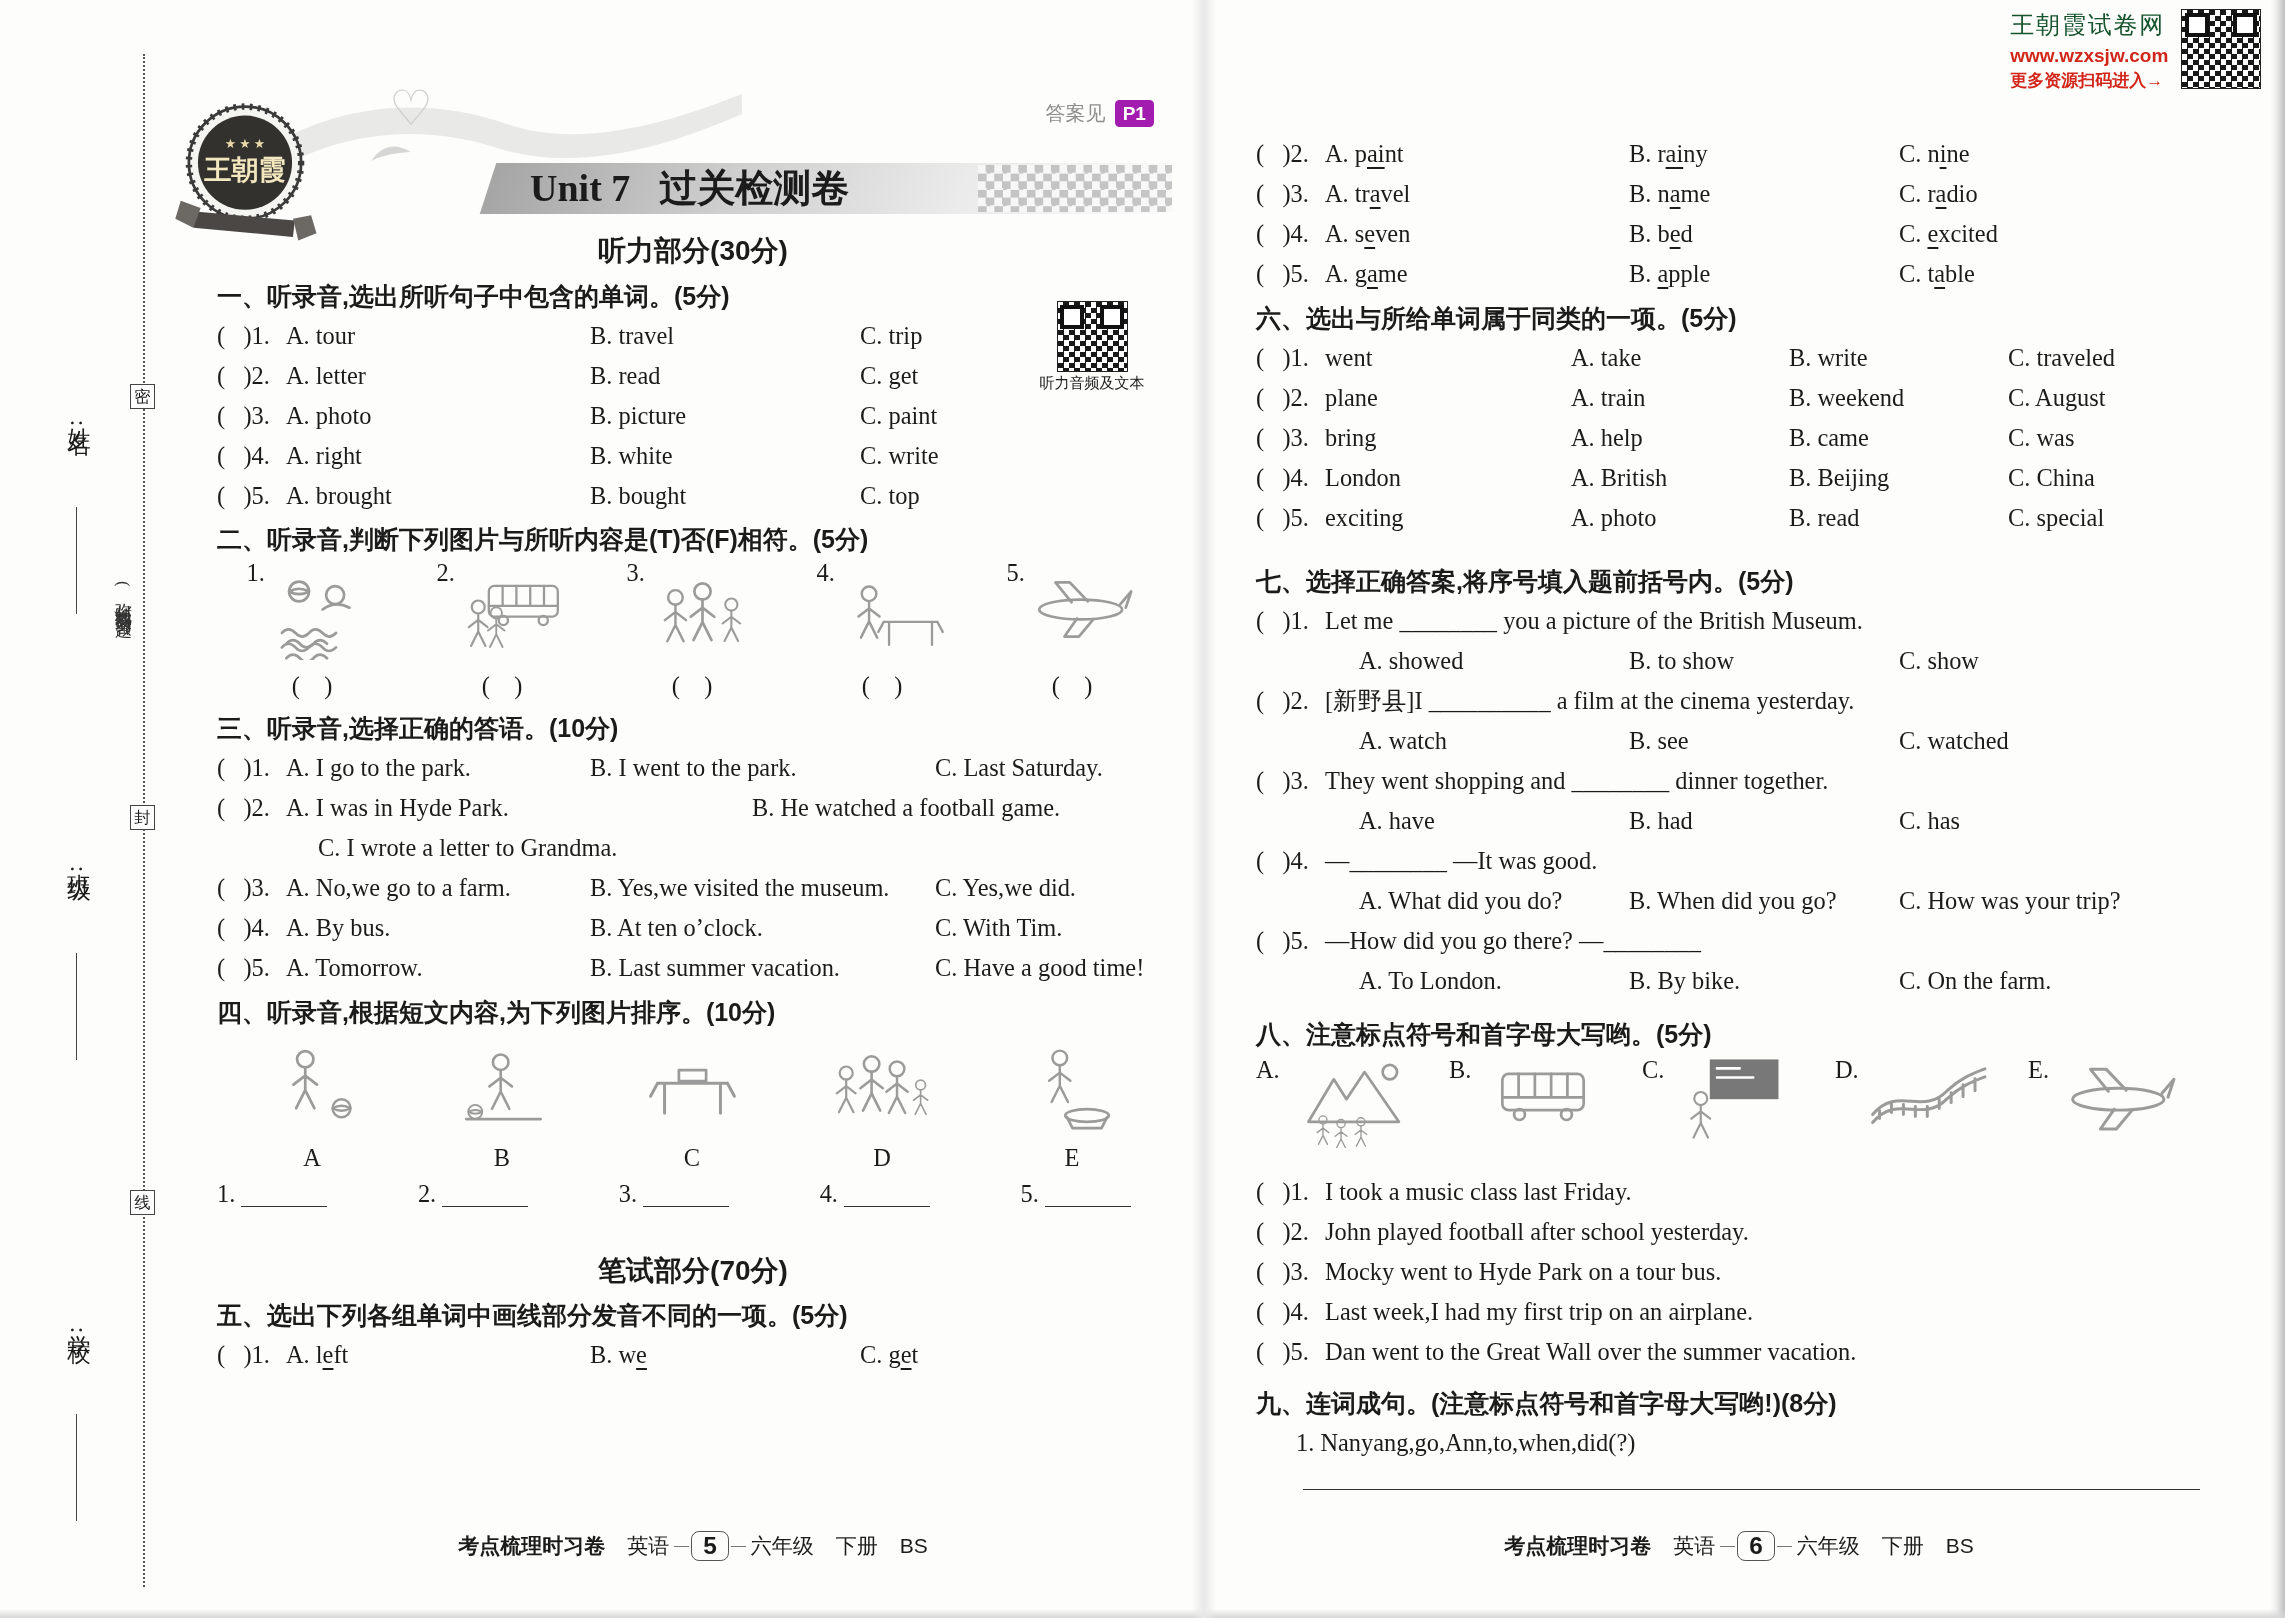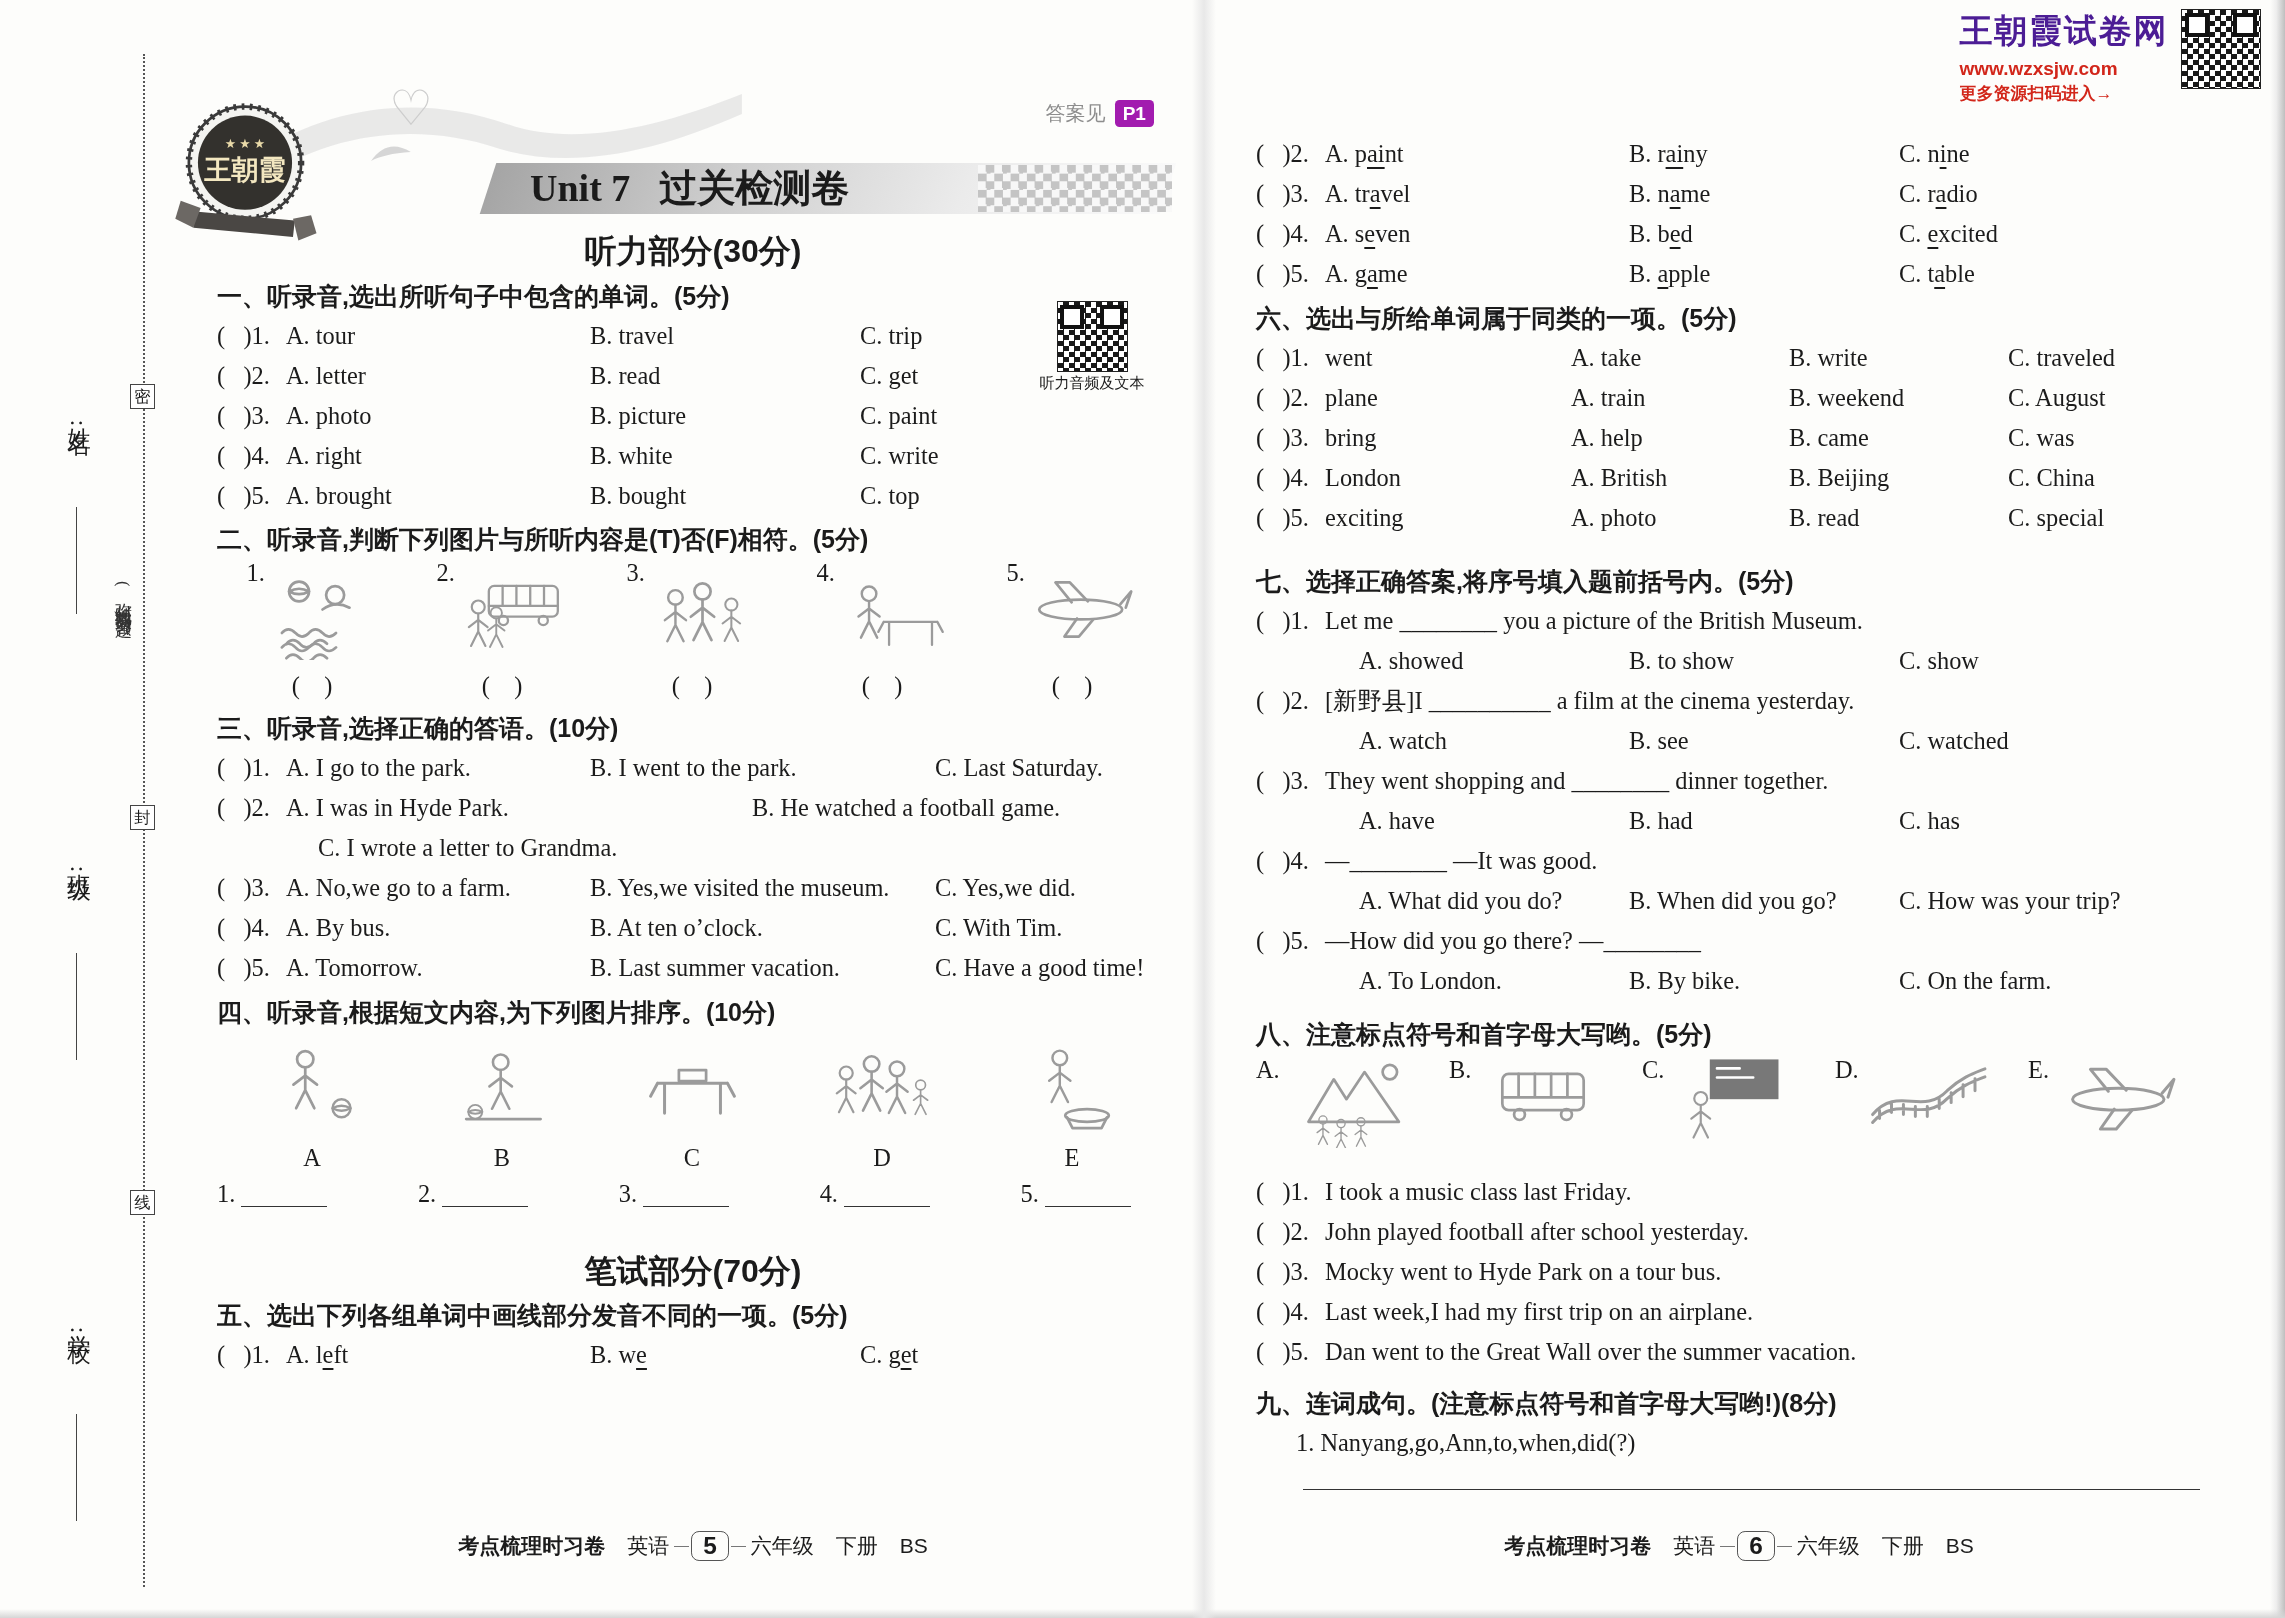--- a/index.html
+++ b/index.html
@@ -9,21 +9,21 @@
   .edge-right { position:absolute; right:0; top:0; width:16.3px; height:100%;
                 background:linear-gradient(to left,#b9b9b9,#ededed 60%,transparent); }
   .edge-bottom { position:absolute; left:0; bottom:0; width:100%; height:9px;
                 background:linear-gradient(to top,#d6d6d6,transparent); }
   .gutter { position:absolute; left:1192px; top:0; height:100%; width:23.5px;
             background:linear-gradient(to right,transparent,#e8e8e8,transparent); }
 
   
   .brand { position:absolute; right:25px; top:9px; display:flex; gap:12.7px; align-items:flex-start;
            font-family:"Liberation Sans", sans-serif; }
-  .brand-name { font-size:33px; font-weight:bold; color:#4c1d95; letter-spacing:1.8px; }
+  .brand-name { font-size:24px; font-weight:normal; color:#14532d; letter-spacing:1.8px; }
   .brand-url { color:#d2261a; font-weight:bold; font-size:19px; margin-top:3.6px; }
   .brand-tagline { color:#d2261a; font-size:17px; font-weight:bold; margin-top:2.7px; }
   .qr { background:#fff; border:1.8px solid #222;
         background-image:repeating-conic-gradient(#191919 0% 25%, #ffffff 0% 50%);
         background-size:11px 11px; position:relative; }
   .qr::before, .qr::after { content:""; position:absolute; width:16.3px; height:16.3px;
         border:4.5px solid #111; background:#fff; }
   .qr::before { top:2.7px; left:2.7px; } .qr::after { top:2.7px; right:2.7px; }
   .qr-brand { width:80px; height:80px; }
 
@@ -60,21 +60,21 @@
                background-size:16.3px 16.3px; }
   .banner-title { position:absolute; left:42px; top:0; height:51px; line-height:51px;
                font-size:38px; font-weight:bold; white-space:nowrap; }
   .tgap { display:inline-block; width:29px; }
 
   .score-line { margin-top:47px; margin-left:380px; height:38px; line-height:38px;
                 display:flex; gap:52px; font-size:24.4px; }
   .blank { display:inline-block; border-bottom:1.8px solid #333; height:29px; vertical-align:-5.4px; }
   .w150 { width:136px; } .w95 { width:86px; }
 
-  .part { font-size:32px; font-weight:bold; text-align:center; height:42px; line-height:42px;
+  .part { font-size:28px; font-weight:bold; text-align:center; height:42px; line-height:42px;
           font-family:"Liberation Sans", sans-serif; margin-top:16.3px; }
   .part2 { margin-top:36px; }
   .sec { font-weight:bold; font-size:25px; height:40px; line-height:40px; white-space:nowrap;
          font-family:"Liberation Sans", sans-serif; margin-top:3.6px; }
   .row { display:grid; height:40px; line-height:40px; font-size:24.4px; white-space:nowrap; }
   .cols-a { grid-template-columns:69px 304px 270px 1fr; }
   .cols-b { grid-template-columns:69px 304px 345px 1fr; }
   .cols-c { grid-template-columns:69px 466px 1fr; }
   .cols-d { grid-template-columns:69px 246px 218px 219px 1fr; }
   .cols-stem { grid-template-columns:69px 1fr; }

